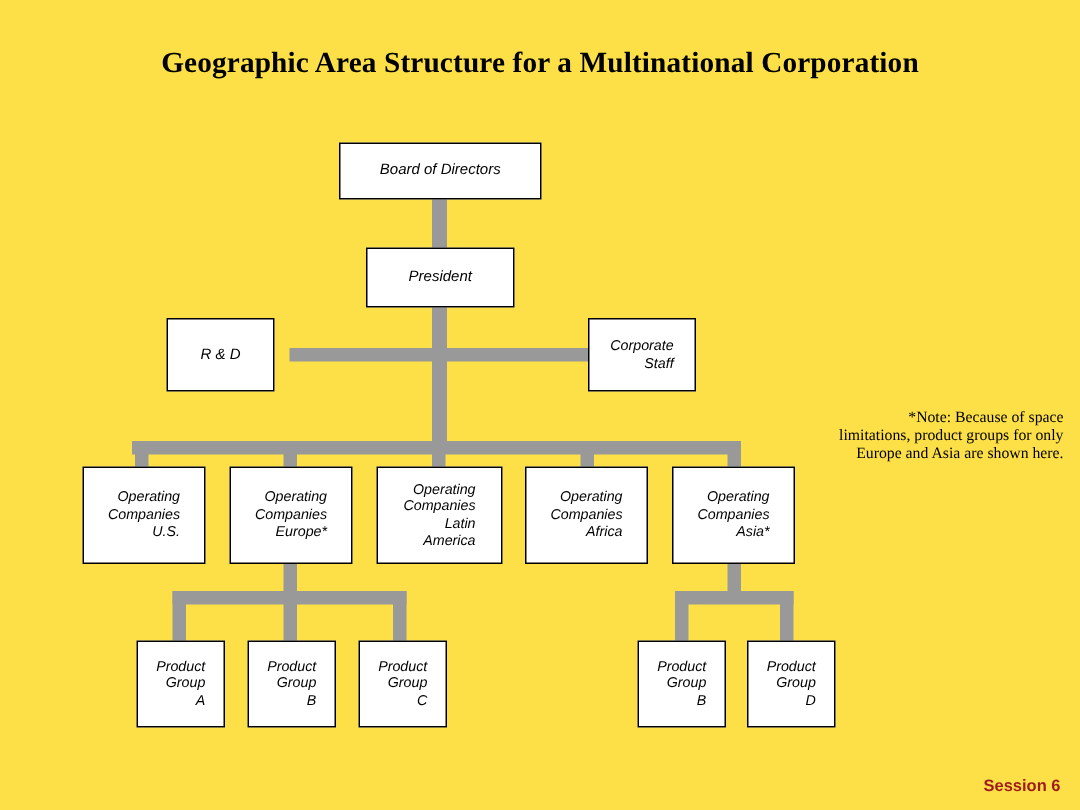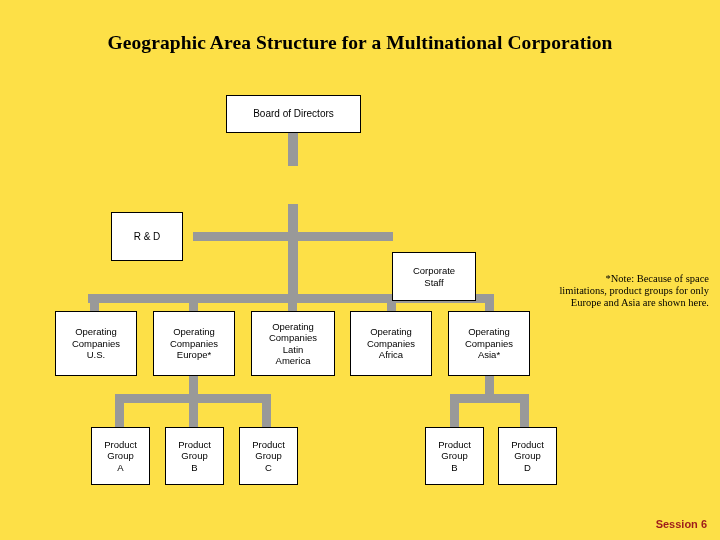--- a/index.html
+++ b/index.html
@@ -39,28 +39,29 @@
 
   
   .node {
     position: absolute;
     box-sizing: border-box;
     background: #ffffff;
     border: 1px solid #000000;
     display: flex;
     align-items: center;
     justify-content: center;
-    text-align: center;
+    text-align: right;
     font-family: "Liberation Sans", sans-serif;
     font-size: 9.5px;
     line-height: 11.5px;
     color: #000000;
     z-index: 5;
     white-space: pre-line;
     padding: 0 2px;
+    font-style: italic;
   }
   .node.wide-text { font-size: 10px; }
 
   
   #note {
     position: absolute;
     left: 557px;
     top: 273px;
     width: 152px;
     font-family: "Liberation Serif", serif;
@@ -109,24 +110,25 @@
   <div class="conn" style="left:189px; top:394px; width:9px; height:34px;"></div>
   <div class="conn" style="left:262px; top:394px; width:9px; height:34px;"></div>
 
   <div class="conn" style="left:485px; top:375px; width:9px; height:20px;"></div>
   <div class="conn" style="left:450px; top:394px; width:79px; height:9px;"></div>
   <div class="conn" style="left:450px; top:394px; width:9px; height:34px;"></div>
   <div class="conn" style="left:520px; top:394px; width:9px; height:34px;"></div>
 
   <div class="node wide-text" style="left:226px; top:95px; width:135px; height:38px;">Board of Directors</div>
 
+  <div class="node wide-text" style="left:244px; top:165px; width:99px; height:40px;">President</div>
 
   <div class="node wide-text" style="left:111px; top:212px; width:72px; height:49px;">R &amp; D</div>
 
-  <div class="node" style="left:392px; top:212px; width:84px; height:49px;margin-top:40px;">Corporate
+  <div class="node" style="left:392px; top:212px; width:72px; height:49px;">Corporate
 Staff</div>
 
   <div class="node" style="left:55px; top:311px; width:82px; height:65px;">Operating
 Companies
 U.S.</div>
 
   <div class="node" style="left:153px; top:311px; width:82px; height:65px;">Operating
 Companies
 Europe*</div>
 

